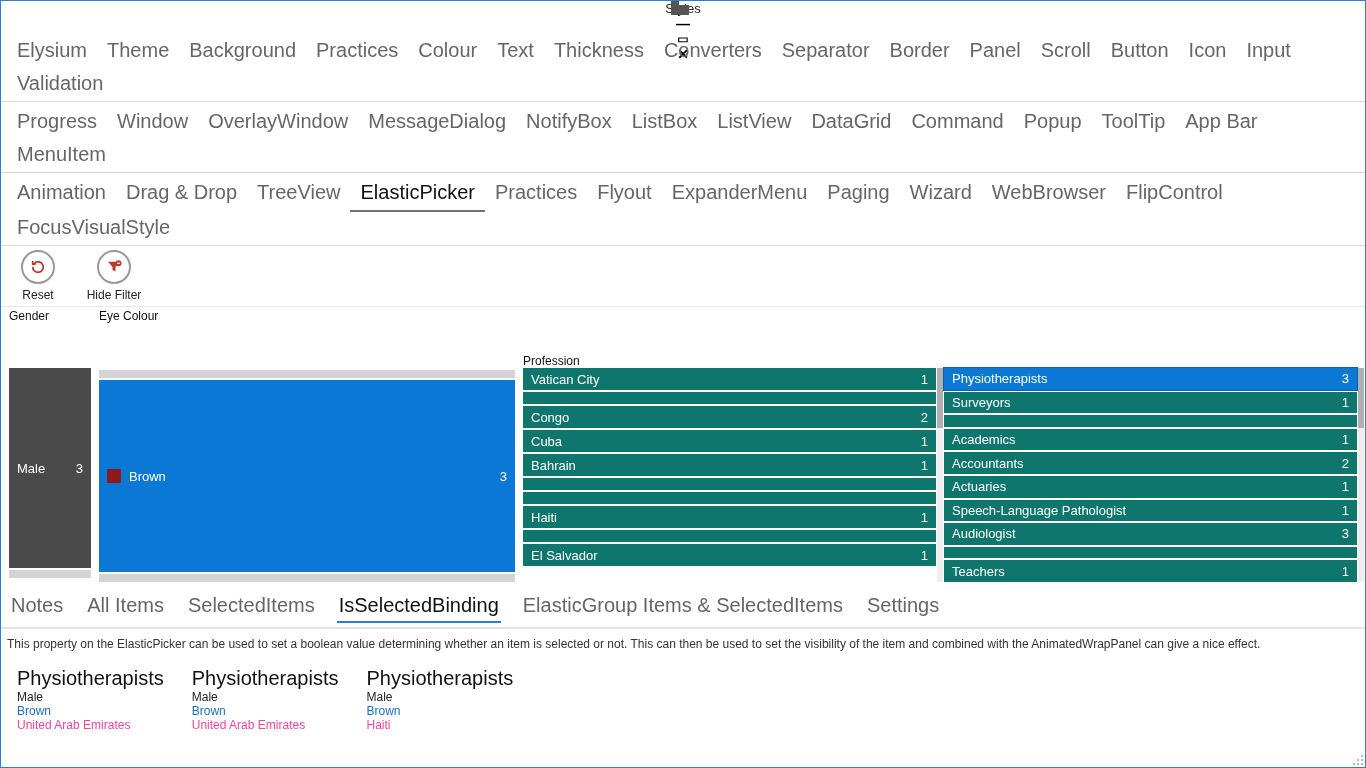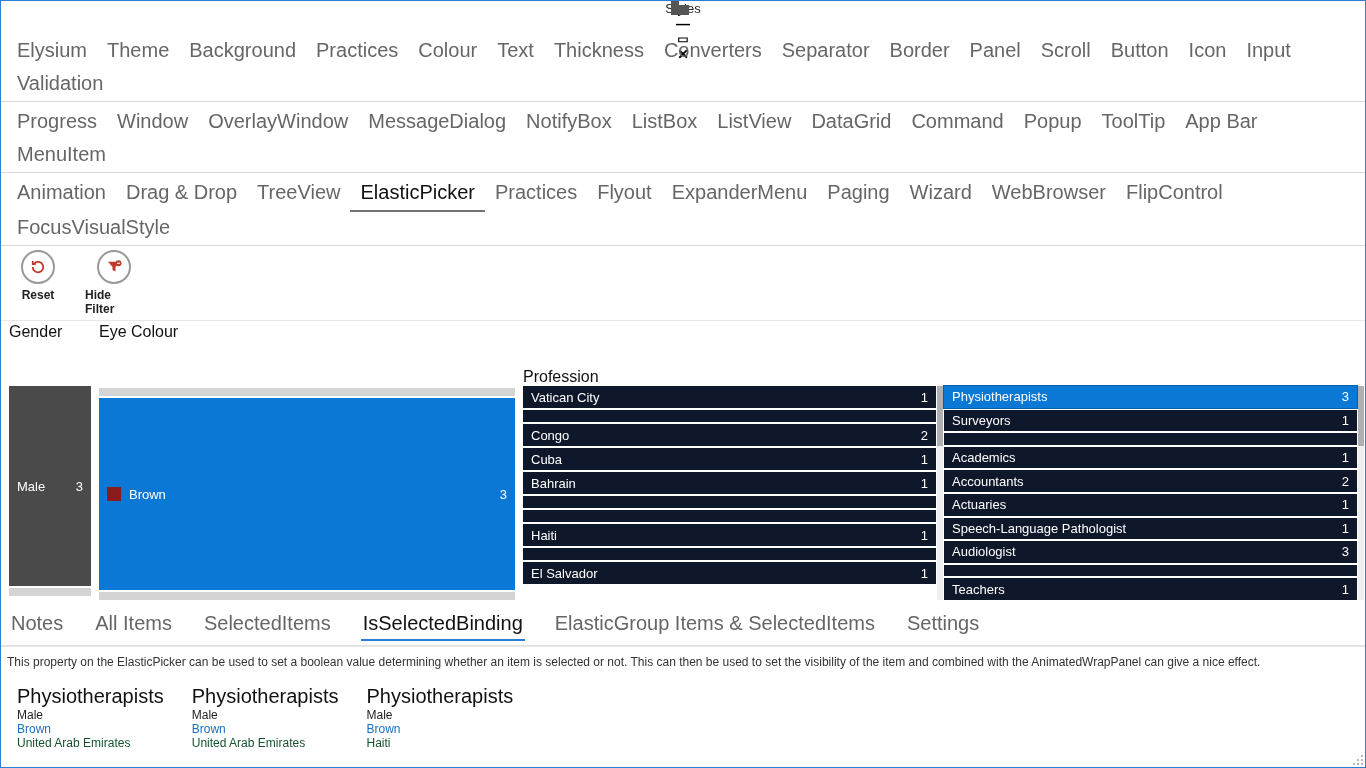--- a/index.html
+++ b/index.html
@@ -8,55 +8,55 @@
 .titlebar { height: 30px; display: flex; align-items: center; padding: 0 6px; flex-direction: column; }
 .titlebar .folder-icon { width: 18px; height: 14px; margin-right: 6px; position: relative; }
 .titlebar .folder-icon .tab { position: absolute; top: 0; left: 0; width: 8px; height: 4px; background: #555; }
 .titlebar .folder-icon .body { position: absolute; top: 4px; left: 0; width: 18px; height: 10px; background: #555; }
 .titlebar .title { font-size: 13px; color: #222; }
 .titlebar .spacer { flex: 1; }
 .titlebar .winbtn { width: 28px; height: 22px; display: flex; align-items: center; justify-content: center; font-size: 14px; font-weight: bold; }
 .tabs-row { display: flex; flex-wrap: wrap; border-bottom: 1px solid #d8d8d8; padding: 4px 6px 0 6px; }
 .tab-item { font-size: 20px; color: #666; padding: 4px 10px 6px 10px; cursor: pointer; white-space: nowrap; }
 .tab-item.active { color: #111; border-bottom: 2px solid #737373; }
-.toolbar { display: flex; padding: 4px 8px 0 8px; gap: 18px; border-bottom: 1px solid #e8e8e8; font-weight: bold; }
+.toolbar { display: flex; padding: 4px 8px 0 8px; gap: 18px; border-bottom: 1px solid #e8e8e8; }
 .tool-btn { display: flex; flex-direction: column; align-items: center; width: 58px; padding-bottom: 4px; cursor: pointer; }
 .tool-btn .circ { width: 34px; height: 34px; border: 2px solid #999; border-radius: 50%; display: flex; align-items: center; justify-content: center; }
 .tool-btn .circ svg { width: 18px; height: 18px; }
 .tool-btn .lbl { font-size: 12px; color: #222; margin-top: 4px; }
 .headers-row { display: flex; padding: 2px 8px 0 8px; }
-.hdr { font-size: 16px; color: #111; }
+.hdr { font-size: 12px; color: #111; }
 .hdr.gender { width: 90px; }
 .hdr.eye { width: 424px; }
 .hdr.nat { width: 418px; }
 .hdr.prof { flex: 1; margin-top: 45px; }
 .picker { display: flex; padding: 0 8px; gap: 8px; height: 214px; }
 .col-gender { width: 82px; display: flex; flex-direction: column; }
 .tile { color: #fff; font-size: 13px; display: flex; align-items: center; justify-content: space-between; padding: 0 8px; }
 .tile.male { background: #4a4a4a; height: 200px; }
 .tile .lh { display: flex; align-items: center; gap: 8px; }
 .tile.thin { height: 8px; background: #d4d4d4; margin-top: 2px; }
 .col-eye { width: 416px; display: flex; flex-direction: column; }
 .tile.brown { background: #0b78d6; height: 192px; }
 .swatch { width: 14px; height: 14px; background: #8b1a1a; display: inline-block; }
 .col-nat, .col-prof { flex: 1; display: flex; flex-direction: column; gap: 2px; position: relative; }
-.rowitem { height: 22px; background: #0f172a; color: #fff; font-size: 13px; display: flex; align-items: center; justify-content: space-between; padding: 0 8px; }
+.rowitem { height: 22px; background: #0f766e; color: #fff; font-size: 13px; display: flex; align-items: center; justify-content: space-between; padding: 0 8px; }
 .rowitem.empty { height: 12px; }
 .rowitem.sel { background: #0b78d6; outline: 1px solid #0a5fa8; outline-offset: 0; }
 .scroll-track { position: absolute; right: -7px; top: 0; bottom: 0; width: 6px; background: #eee; }
 .scroll-thumb { position: absolute; right: -7px; top: 0; width: 6px; background: #b0b0b0; }
-.subtabs { display: flex; gap: 28px; padding: 6px 8px 4px 8px; border-bottom: 1px solid #e0e0e0; margin-top: 6px; }
+.subtabs { display: flex; gap: 20px; padding: 6px 8px 4px 8px; border-bottom: 1px solid #e0e0e0; margin-top: 6px; }
 .subtab { font-size: 20px; color: #666; padding: 0 2px 4px 2px; cursor: pointer; }
 .subtab.active { color: #111; border-bottom: 2px solid #2d7dd2; }
 .desc { font-size: 12px; color: #333; padding: 8px 6px; border-top: 1px solid #e8e8e8; }
 .cards { display: flex; gap: 28px; padding: 8px 16px; }
 .card .ct { font-size: 20px; color: #111; }
 .card .ln { font-size: 12px; color: #222; }
 .card .ln.link { color: #1b6fc2; }
-.card .ln.grey { color: #14532d; }
+.card .ln.grey { color: #ec4899; }
 .resize-grip { position: absolute; right: 2px; bottom: 2px; width: 12px; height: 12px; background:
   radial-gradient(circle at 10px 10px, #bbb 1px, transparent 1.2px),
   radial-gradient(circle at 6px 10px, #bbb 1px, transparent 1.2px),
   radial-gradient(circle at 10px 6px, #bbb 1px, transparent 1.2px),
   radial-gradient(circle at 2px 10px, #bbb 1px, transparent 1.2px),
   radial-gradient(circle at 6px 6px, #bbb 1px, transparent 1.2px),
   radial-gradient(circle at 10px 2px, #bbb 1px, transparent 1.2px);
 }
 </style>
 </head>

